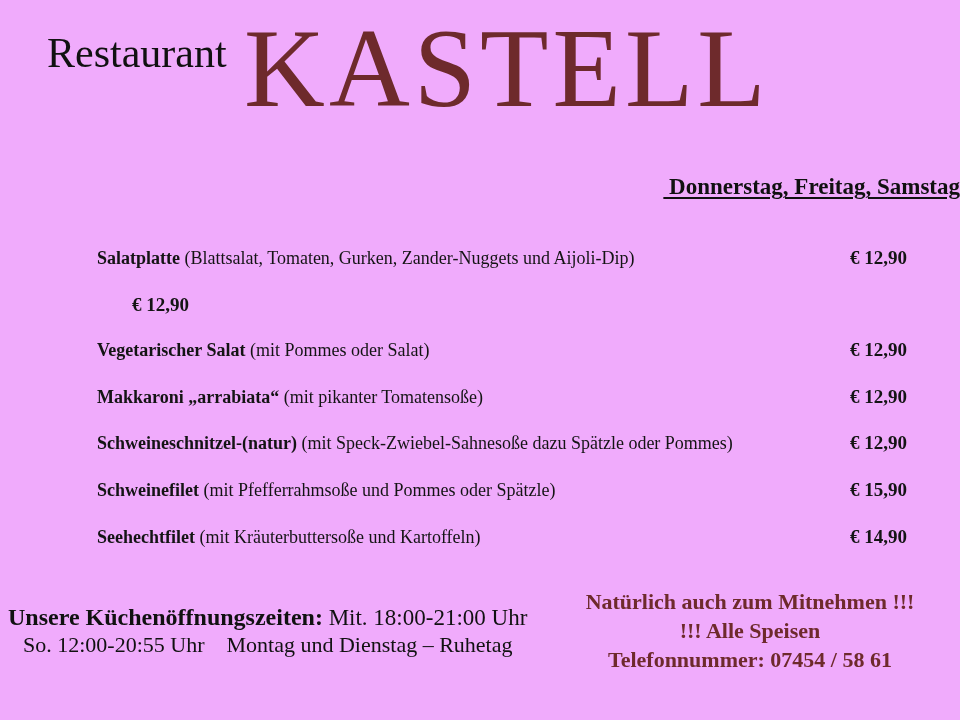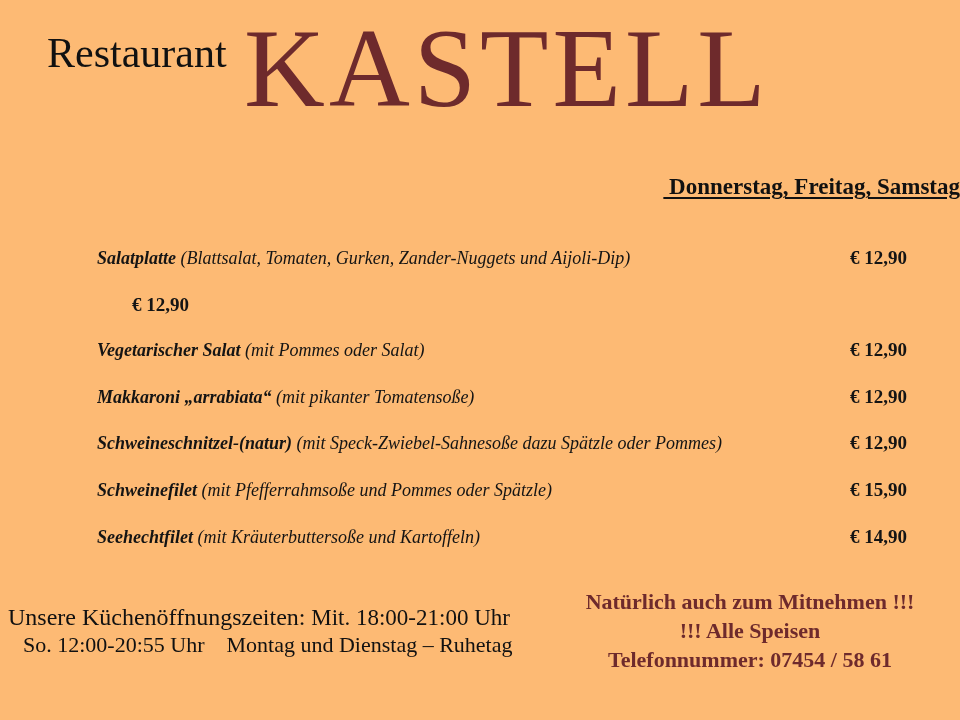--- a/index.html
+++ b/index.html
@@ -1,17 +1,17 @@
 <!DOCTYPE html>
 <html style="--brand: #6e2a2c;"><head>
 <meta charset="utf-8">
 <style>
   html,body{margin:0;padding:0;background:#ffffff;}
   .page{
-    position:relative;width:960px;height:720px;background:#fdba74;overflow:hidden;
+    position:relative;width:960px;height:720px;background:#f0abfc;overflow:hidden;
     font-family:"Liberation Serif","DejaVu Serif",serif;color:#141414;
   }
   
   .restaurant-label{
     position:absolute;left:47px;top:32px;font-size:42px;line-height:1;
     color:#111;white-space:pre;
   }
   .brand-title{
     position:absolute;left:244px;top:12px;font-size:112px;line-height:1;
     letter-spacing:4px;color:var(--brand,#6e2a2c);white-space:pre;
@@ -24,30 +24,30 @@
     position:absolute;left:0;top:174px;width:960px;text-align:right;
     font-size:23px;font-weight:bold;white-space:pre;color:#111;
     text-decoration:underline;text-decoration-thickness:2px;text-underline-offset:3px;
   }
   
   .menu{position:absolute;left:97px;top:248px;width:810px;}
   .menu-row{
     display:flex;align-items:baseline;justify-content:space-between;
     line-height:19px;margin-bottom:26.6px;font-size:18px;
   }
-  .item-text{white-space:pre;flex:1 1 auto;overflow:hidden;font-style:italic;}
+  .item-text{white-space:pre;flex:1 1 auto;overflow:hidden;}
   .item-name{font-weight:bold;white-space:pre;}
   .item-desc{white-space:pre;}
   .item-price{
     flex:0 0 92px;text-align:right;font-weight:bold;font-size:19px;white-space:pre;
   }
   
   .hours{position:absolute;left:8px;top:603px;width:540px;color:#111;}
   .hours-line1{font-size:23px;line-height:29px;white-space:pre;}
-  .hours-title{font-weight:normal;font-size:24px;}
+  .hours-title{font-weight:bold;font-size:24px;}
   .hours-line{font-size:22px;line-height:26.5px;white-space:pre;padding-left:15px;}
   
   .notice{
     position:absolute;left:550px;top:587px;width:400px;text-align:center;
     color:var(--brand,#6e2a2c);font-weight:bold;font-size:22px;line-height:29px;
   }
   .notice div{white-space:pre;}
 </style>
 </head>
 <body>

